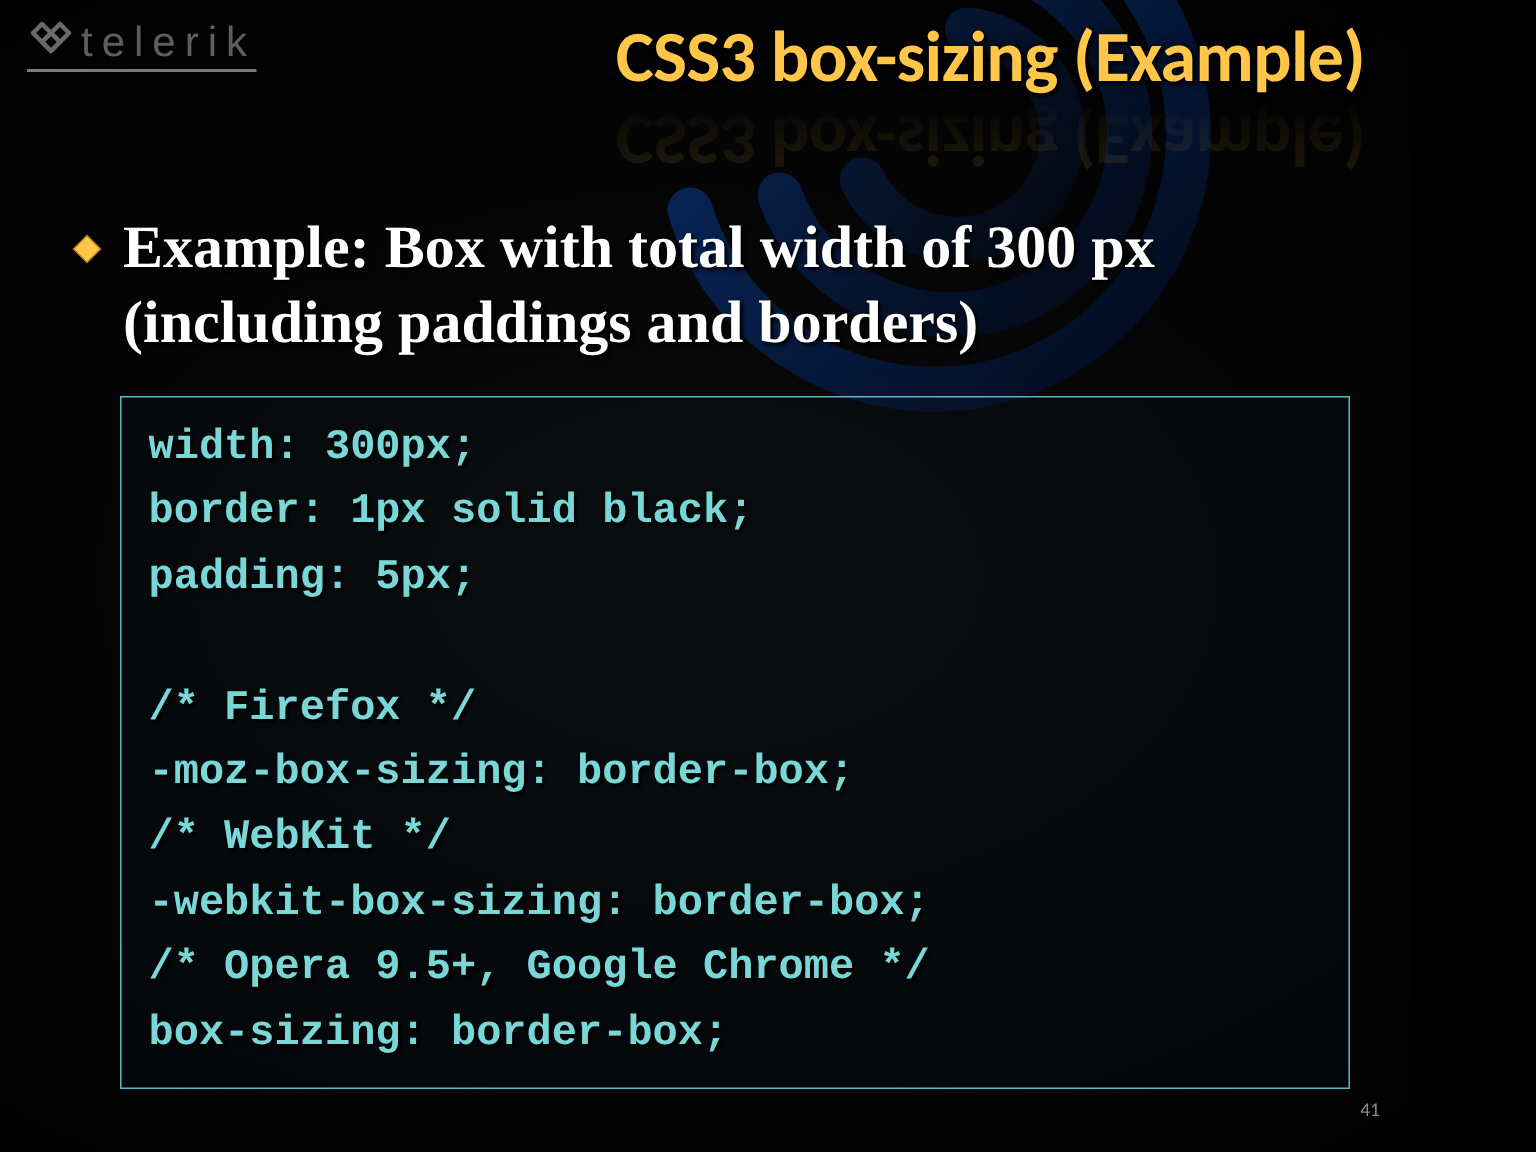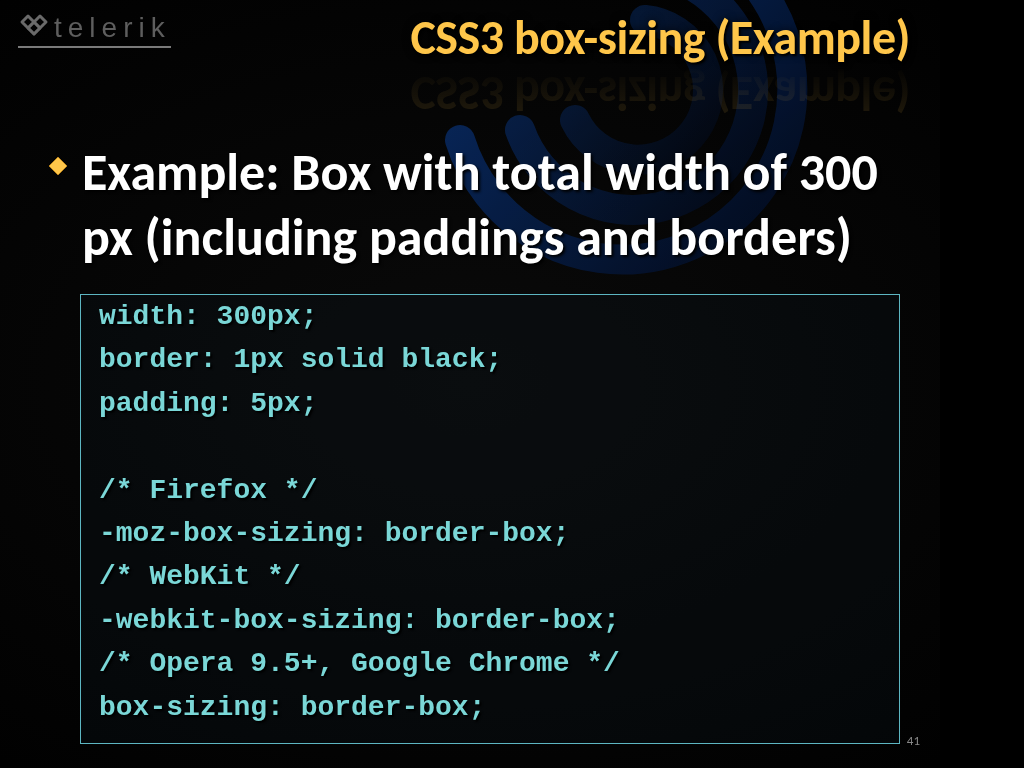--- a/index.html
+++ b/index.html
@@ -83,31 +83,32 @@
     display: flex;
     align-items: flex-start;
     gap: 14px;
   }
   .bullet-icon {
     flex: 0 0 auto;
     margin-top: 16px;
   }
   .bullet-text {
     flex: 1 1 auto;
-    font-size: 52px;
+    font-size: 40px;
     font-weight: 700;
     line-height: 1.25;
     color: #fff;
     text-shadow: 2px 2px 3px #000;
+    font-family: Liberation Serif, serif;
   }
   .code-box {
     margin: 24px 0 0 32px;
     border: 1px solid #5db6c2;
     background: rgba(10, 25, 30, 0.25);
-    padding: 0 18px 14px 18px;
+    padding: 12px 18px 14px 18px;
     font-family: Consolas, "Courier New", monospace;
     font-weight: 700;
     font-size: 28px;
     line-height: 1.55;
     color: #7ad7d7;
     white-space: pre;
     text-shadow: 2px 2px 2px #000;
   }
   .page-num {
     position: absolute;

